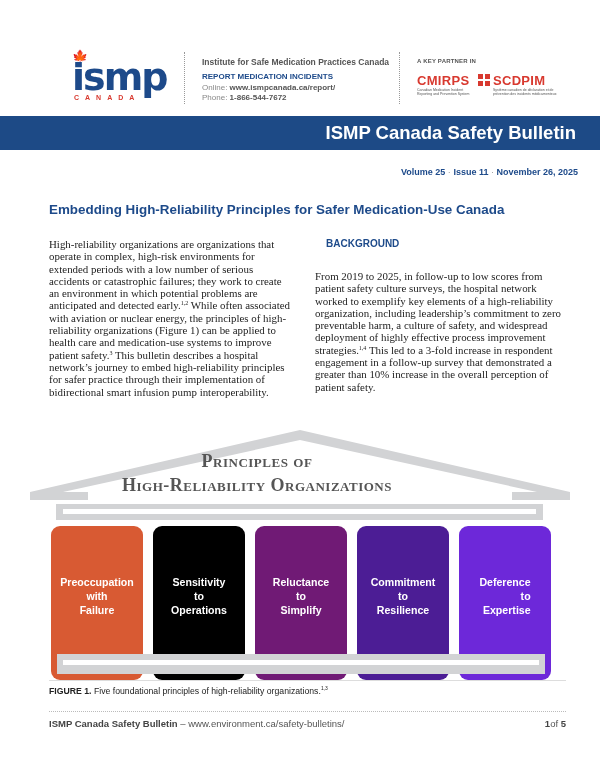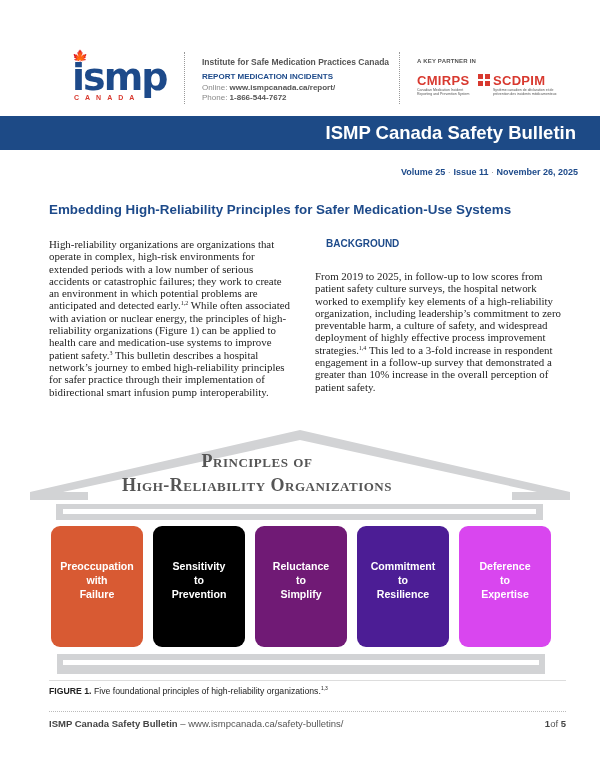--- a/index.html
+++ b/index.html
@@ -42,21 +42,21 @@
   .col2 { left:315px; top:270px; width:250px; }
   .col sup { font-size:6px; line-height:0; vertical-align:4px; }
   .bg-head { left:326px; top:238px; font-size:10px; font-weight:bold; color:#1d4a8a; }
 
   
   .roof { left:30px; top:430px; width:540px; height:90px; }
   .fig-title { left:0; width:514px; text-align:center; font-family:"Liberation Serif", serif; font-weight:bold; color:#555; font-variant:small-caps; }
   .ft1 { top:451px; font-size:18px; letter-spacing:0.5px; }
   .ft2 { top:475px; font-size:18px; letter-spacing:0.5px; }
 
-  .pillar { top:526px; width:92px; height:121px; border-radius:9px; display:flex; align-items:center; justify-content:center; text-align:center; color:#fff; font-weight:bold; font-size:10.6px; line-height:14px; padding-bottom:14px; box-sizing:border-box; }
+  .pillar { top:526px; width:92px; height:154px; border-radius:9px; display:flex; align-items:center; justify-content:center; text-align:center; color:#fff; font-weight:bold; font-size:10.6px; line-height:14px; padding-bottom:14px; box-sizing:border-box; }
   .base { left:57px; top:654px; width:488px; height:20px; background:#d2d3d5; }
   .base-inner { position:absolute; left:6px; top:6px; right:6px; height:5px; background:#fff; }
   .rule { left:49px; top:680px; width:517px; height:1px; background:#ddd; }
   .caption { left:49px; top:686px; font-size:8.7px; color:#222; }
   .caption b { font-weight:bold; }
   .caption sup { font-size:5px; vertical-align:4px; line-height:0; }
 
   .footer-rule { left:49px; top:711px; width:517px; border-top:1px dotted #bbb; }
   .footer-left { left:49px; top:718px; font-size:9.5px; color:#555; }
   .footer-left b { color:#444; }
@@ -103,59 +103,59 @@
 </div>
 
 <div class="abs issue">
   <span>Volume 25</span>
   <span class="dot">·</span>
   <span>Issue 11</span>
   <span class="dot">·</span>
   <span>November 26, 2025</span>
 </div>
 
-<div class="abs article-title">Embedding High-Reliability Principles for Safer Medication-Use Systems</div>
+<div class="abs article-title">Embedding High-Reliability Principles for Safer Medication-Use Canada</div>
 
 <div class="abs col col1"><span>High-reliability organizations are organizations that operate in complex, high-risk environments for extended periods with a low number of serious accidents or catastrophic failures; they work to create an environment in which potential problems are anticipated and detected early.</span><sup>1,2</sup><span> While often associated with aviation or nuclear energy, the principles of high-reliability organizations (Figure 1) can be applied to health care and medication-use systems to improve patient safety.</span><sup>3</sup><span> This bulletin describes a hospital network’s journey to embed high-reliability principles for safer practice through their implementation of bidirectional smart infusion pump interoperability.</span></div>
 
 <div class="abs bg-head">BACKGROUND</div>
 <div class="abs col col2"><span>From 2019 to 2025, in follow-up to low scores from patient safety culture surveys, the hospital network worked to exemplify key elements of a high-reliability organization, including leadership’s commitment to zero preventable harm, a culture of safety, and widespread deployment of highly effective process improvement strategies.</span><sup>1,4</sup><span> This led to a 3-fold increase in respondent engagement in a follow-up survey that demonstrated a greater than 10% increase in the overall perception of patient safety.</span></div>
 
 <svg class="abs roof" viewBox="0 0 540 90">
   <polygon points="270,0 540,62 540,70 482,70 482,62 507,62 270,10 33,62 58,62 58,70 0,70 0,62" fill="#d2d3d5"></polygon>
   <rect x="26" y="74" width="487" height="16" fill="#d2d3d5"></rect>
   <rect x="33" y="79" width="473" height="5" fill="#fff"></rect>
 </svg>
 <div class="abs fig-title ft1">Principles of</div>
 <div class="abs fig-title ft2">High-Reliability Organizations</div>
 
 <div class="abs pillar" style="left: 51px; background: rgb(216, 90, 51);">
   <div><span>Preoccupation</span><br><span>with</span><br><span>Failure</span></div>
 </div>
 <div class="abs pillar" style="left: 153px; background: #000000;">
-  <div><span>Sensitivity</span><br><span>to</span><br><span>Prevention</span></div>
+  <div><span>Sensitivity</span><br><span>to</span><br><span>Operations</span></div>
 </div>
 <div class="abs pillar" style="left: 255px; background: #701a75;">
   <div><span>Reluctance</span><br><span>to</span><br><span>Simplify</span></div>
 </div>
 <div class="abs pillar" style="left: 357px; background: #4c1d95;">
   <div><span>Commitment</span><br><span>to</span><br><span>Resilience</span></div>
 </div>
-<div class="abs pillar" style="left: 459px; background: #d946ef;">
+<div class="abs pillar" style="left: 459px; background: #6d28d9; text-align: right;">
   <div><span>Deference</span><br><span>to</span><br><span>Expertise</span></div>
 </div>
 
 <div class="abs base">
     <div class="base-inner"></div>
   </div>
 <div class="abs rule"></div>
 <div class="abs caption"><b>FIGURE 1.</b><span> Five foundational principles of high-reliability organizations.</span><sup>1,3</sup></div>
 
 <div class="abs footer-rule"></div>
 <div class="abs footer-left">
   <b>ISMP Canada Safety Bulletin</b>
   <span>–</span>
-  <span>www.ismpcanada.ca/safety-bulletins/</span>
+  <span>www.environment.ca/safety-bulletins/</span>
 </div>
 <div class="abs footer-right">
   <b>1</b><span>of</span>
   <b>5</b>
 </div>
 
 </body></html>

